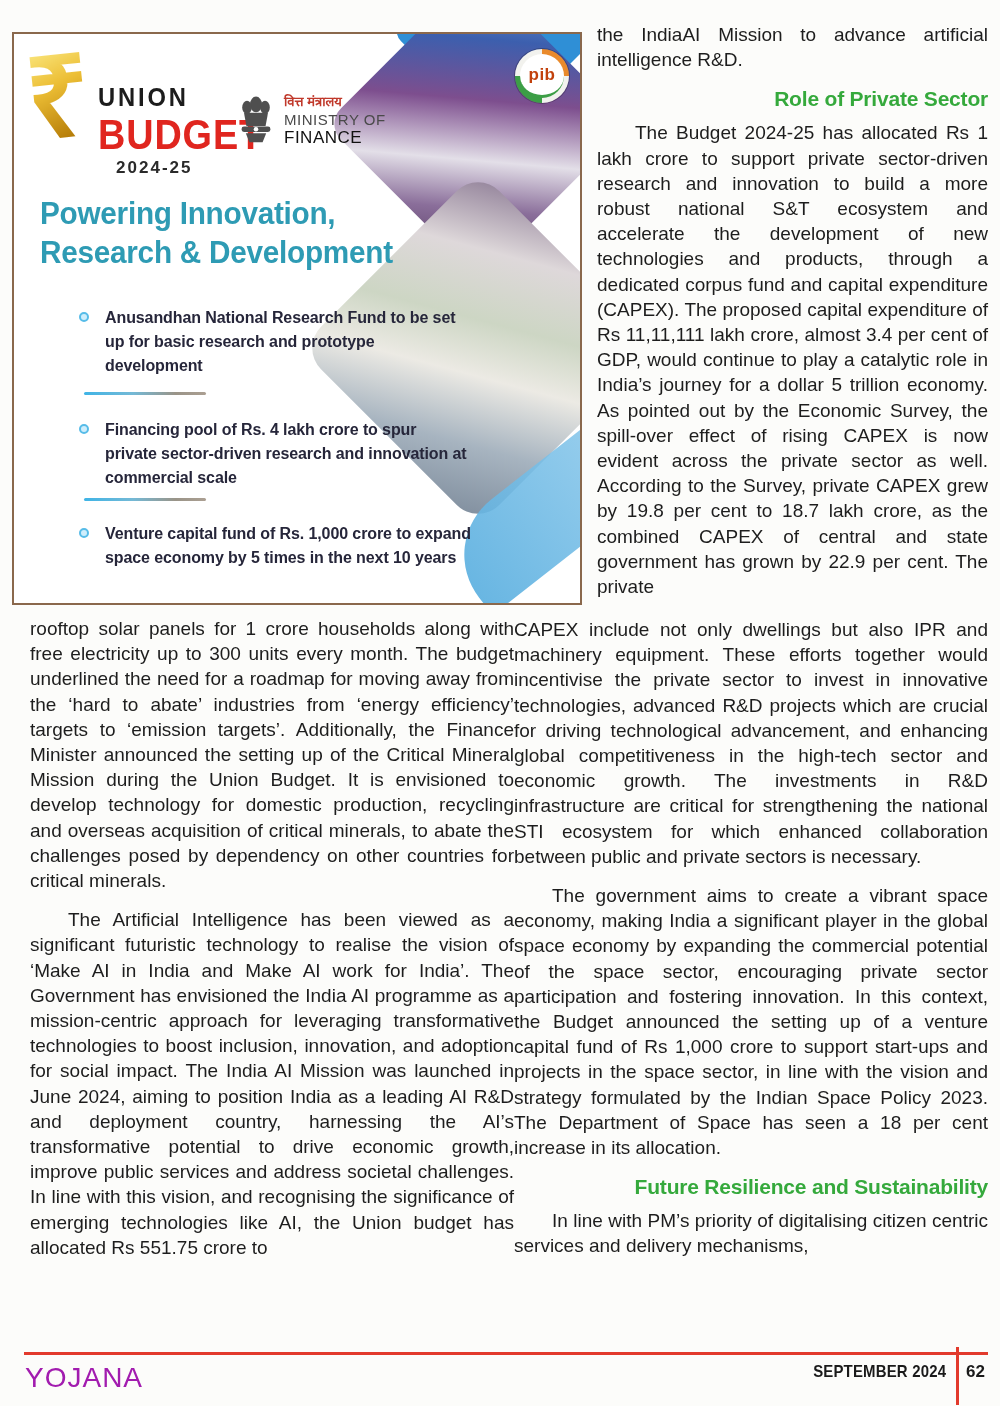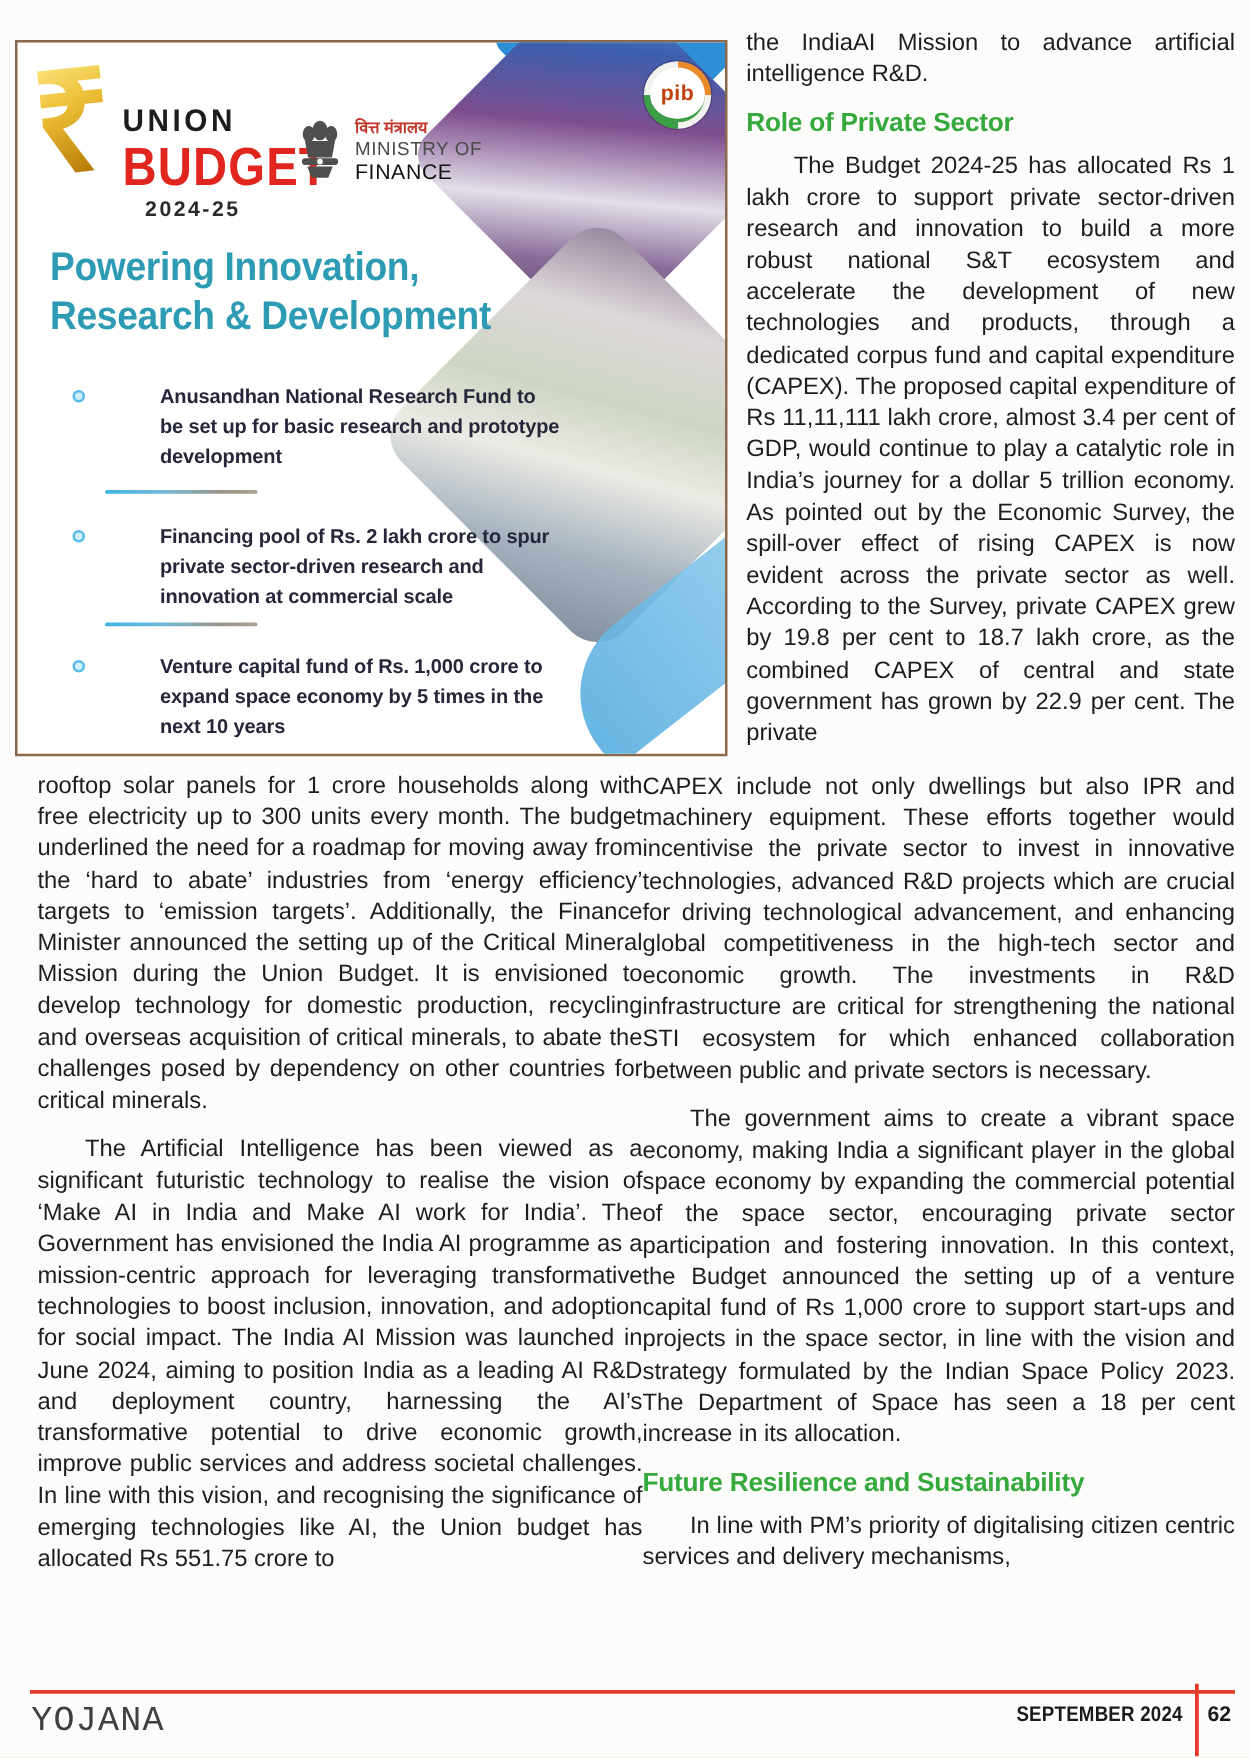--- a/index.html
+++ b/index.html
@@ -56,44 +56,44 @@
   .emblem{width:36px;height:52px;margin-right:10px;}
   .min-hindi{font-size:13px;font-weight:bold;color:#c0392b;margin-bottom:1px;}
   .min-l1{font-size:15px;color:#4a4a4a;letter-spacing:.5px;line-height:17px;}
   .min-l2{font-size:17px;font-weight:normal;color:#111;letter-spacing:.5px;line-height:19px;}
 
   .ig-title{position:absolute;left:26px;top:160px;margin:0;
     font-size:32px;font-weight:bold;color:#2e9bb4;line-height:39px;
     letter-spacing:-.3px;transform:scaleX(.93);transform-origin:left;}
   .ig-title span{display:block;}
 
-  .bullet{position:absolute;left:44px;width:392px;display:flex;gap:44px;}
+  .bullet{position:absolute;left:65px;width:392px;display:flex;}
   .b1{top:272px;} .b2{top:384px;} .b3{top:488px;}
   .dot{flex:0 0 10px;width:10px;height:10px;border-radius:50%;margin:6px 16px 0 0;
        background:#cfeefc;border:2px solid #57bce8;box-sizing:border-box;}
   .bullet p{margin:0;font-size:16px;font-weight:bold;color:#26263a;line-height:24px;letter-spacing:-.1px;}
   .divider{position:absolute;left:70px;width:122px;height:3px;border-radius:2px;
        background:linear-gradient(90deg,#3fb4e6 0%,#74b9d6 40%,#9a9488 75%,#ab9f92 100%);}
   .dv1{top:358px;} .dv2{top:464px;}
 
   
   .body-p{margin:0;font-size:19px;line-height:25.2px;text-align:justify;color:#1d1d1d;}
   .indent{text-indent:38px;}
   .mt{margin-top:14px;}
-  .green-h{margin:15px 0 9px 0;font-size:21px;font-weight:bold;color:#35a93c;letter-spacing:-.2px;}
+  .green-h{margin:15px 0 9px 0;font-size:21px;font-weight:bold;color:#35a93c;letter-spacing:-.2px;text-align:right;}
 
   .col-left{position:absolute;left:30px;top:616px;width:484px;}
   .col-right-top{position:absolute;left:597px;top:22px;width:391px;}
   .col-right-bottom{position:absolute;left:514px;top:617px;width:474px;}
 
   
   .f-line{position:absolute;left:24px;top:1352px;width:964px;height:3px;background:#e23a2c;}
   .f-vline{position:absolute;left:956px;top:1347px;width:3px;height:58px;background:#e23a2c;}
-  .f-mag{position:absolute;left:25px;top:1362px;font-family:Liberation Mono, monospace;
-         font-size:28px;color:#404040;letter-spacing:1px;}
+  .f-mag{position:absolute;left:25px;top:1362px;font-family:Liberation Sans, sans-serif;
+         font-size:28px;color:#a21caf;letter-spacing:1px;}
   .f-date{position:absolute;right:54px;top:1362px;font-size:17px;font-weight:bold;color:#1a1a1a;
           letter-spacing:.2px;transform:scaleX(.88);transform-origin:right;}
   .f-page{position:absolute;left:966px;top:1362px;font-size:17px;font-weight:bold;color:#1a1a1a;}
 </style>
 </head>
 <body>
 
 <div id="page">
 
   <section class="infographic">
@@ -140,21 +140,21 @@
     </h1>
 
     <div class="bullet b1">
       <span class="dot"></span>
       <p>Anusandhan National Research Fund to be set up for basic research and prototype development</p>
     </div>
     <div class="divider dv1"></div>
 
     <div class="bullet b2">
       <span class="dot"></span>
-      <p>Financing pool of Rs. 2 lakh crore to spur private sector-driven research and innovation at commercial scale</p>
+      <p>Financing pool of Rs. 4 lakh crore to spur private sector-driven research and innovation at commercial scale</p>
     </div>
     <div class="divider dv2"></div>
 
     <div class="bullet b3">
       <span class="dot"></span>
       <p>Venture capital fund of Rs. 1,000 crore to expand space economy by 5 times in the next 10 years</p>
     </div>
   </section>
 
   <section class="col-left">

